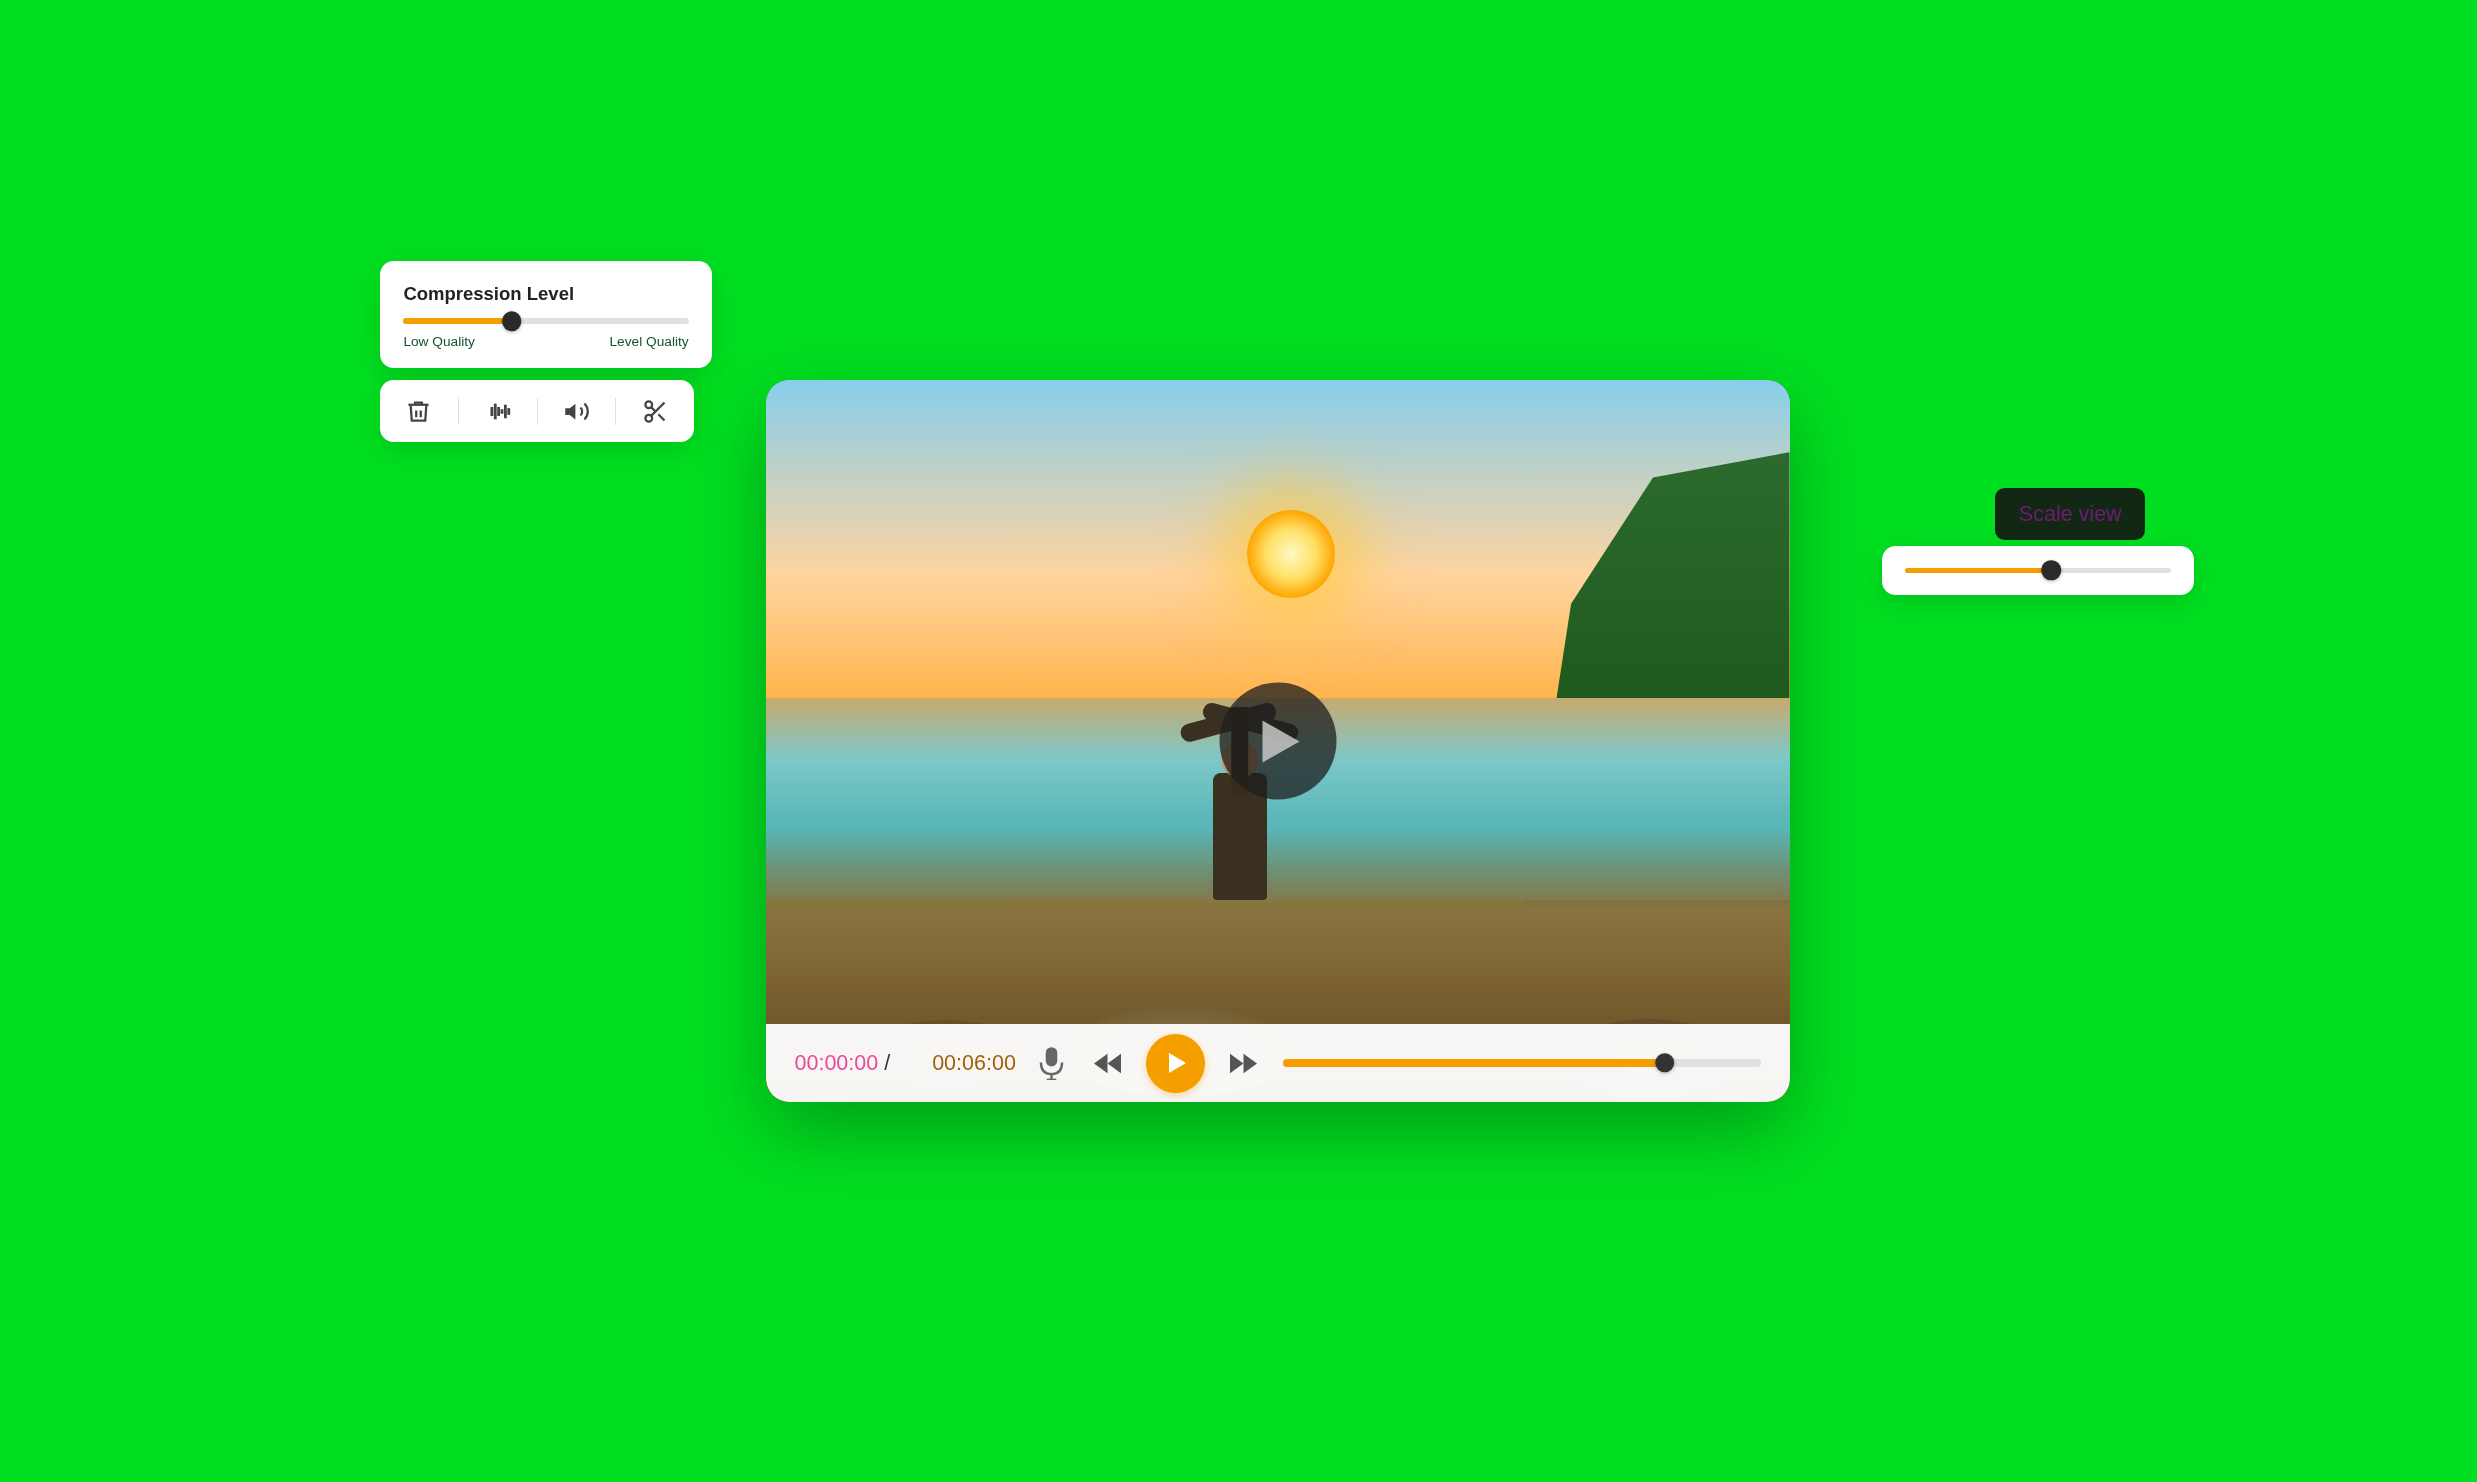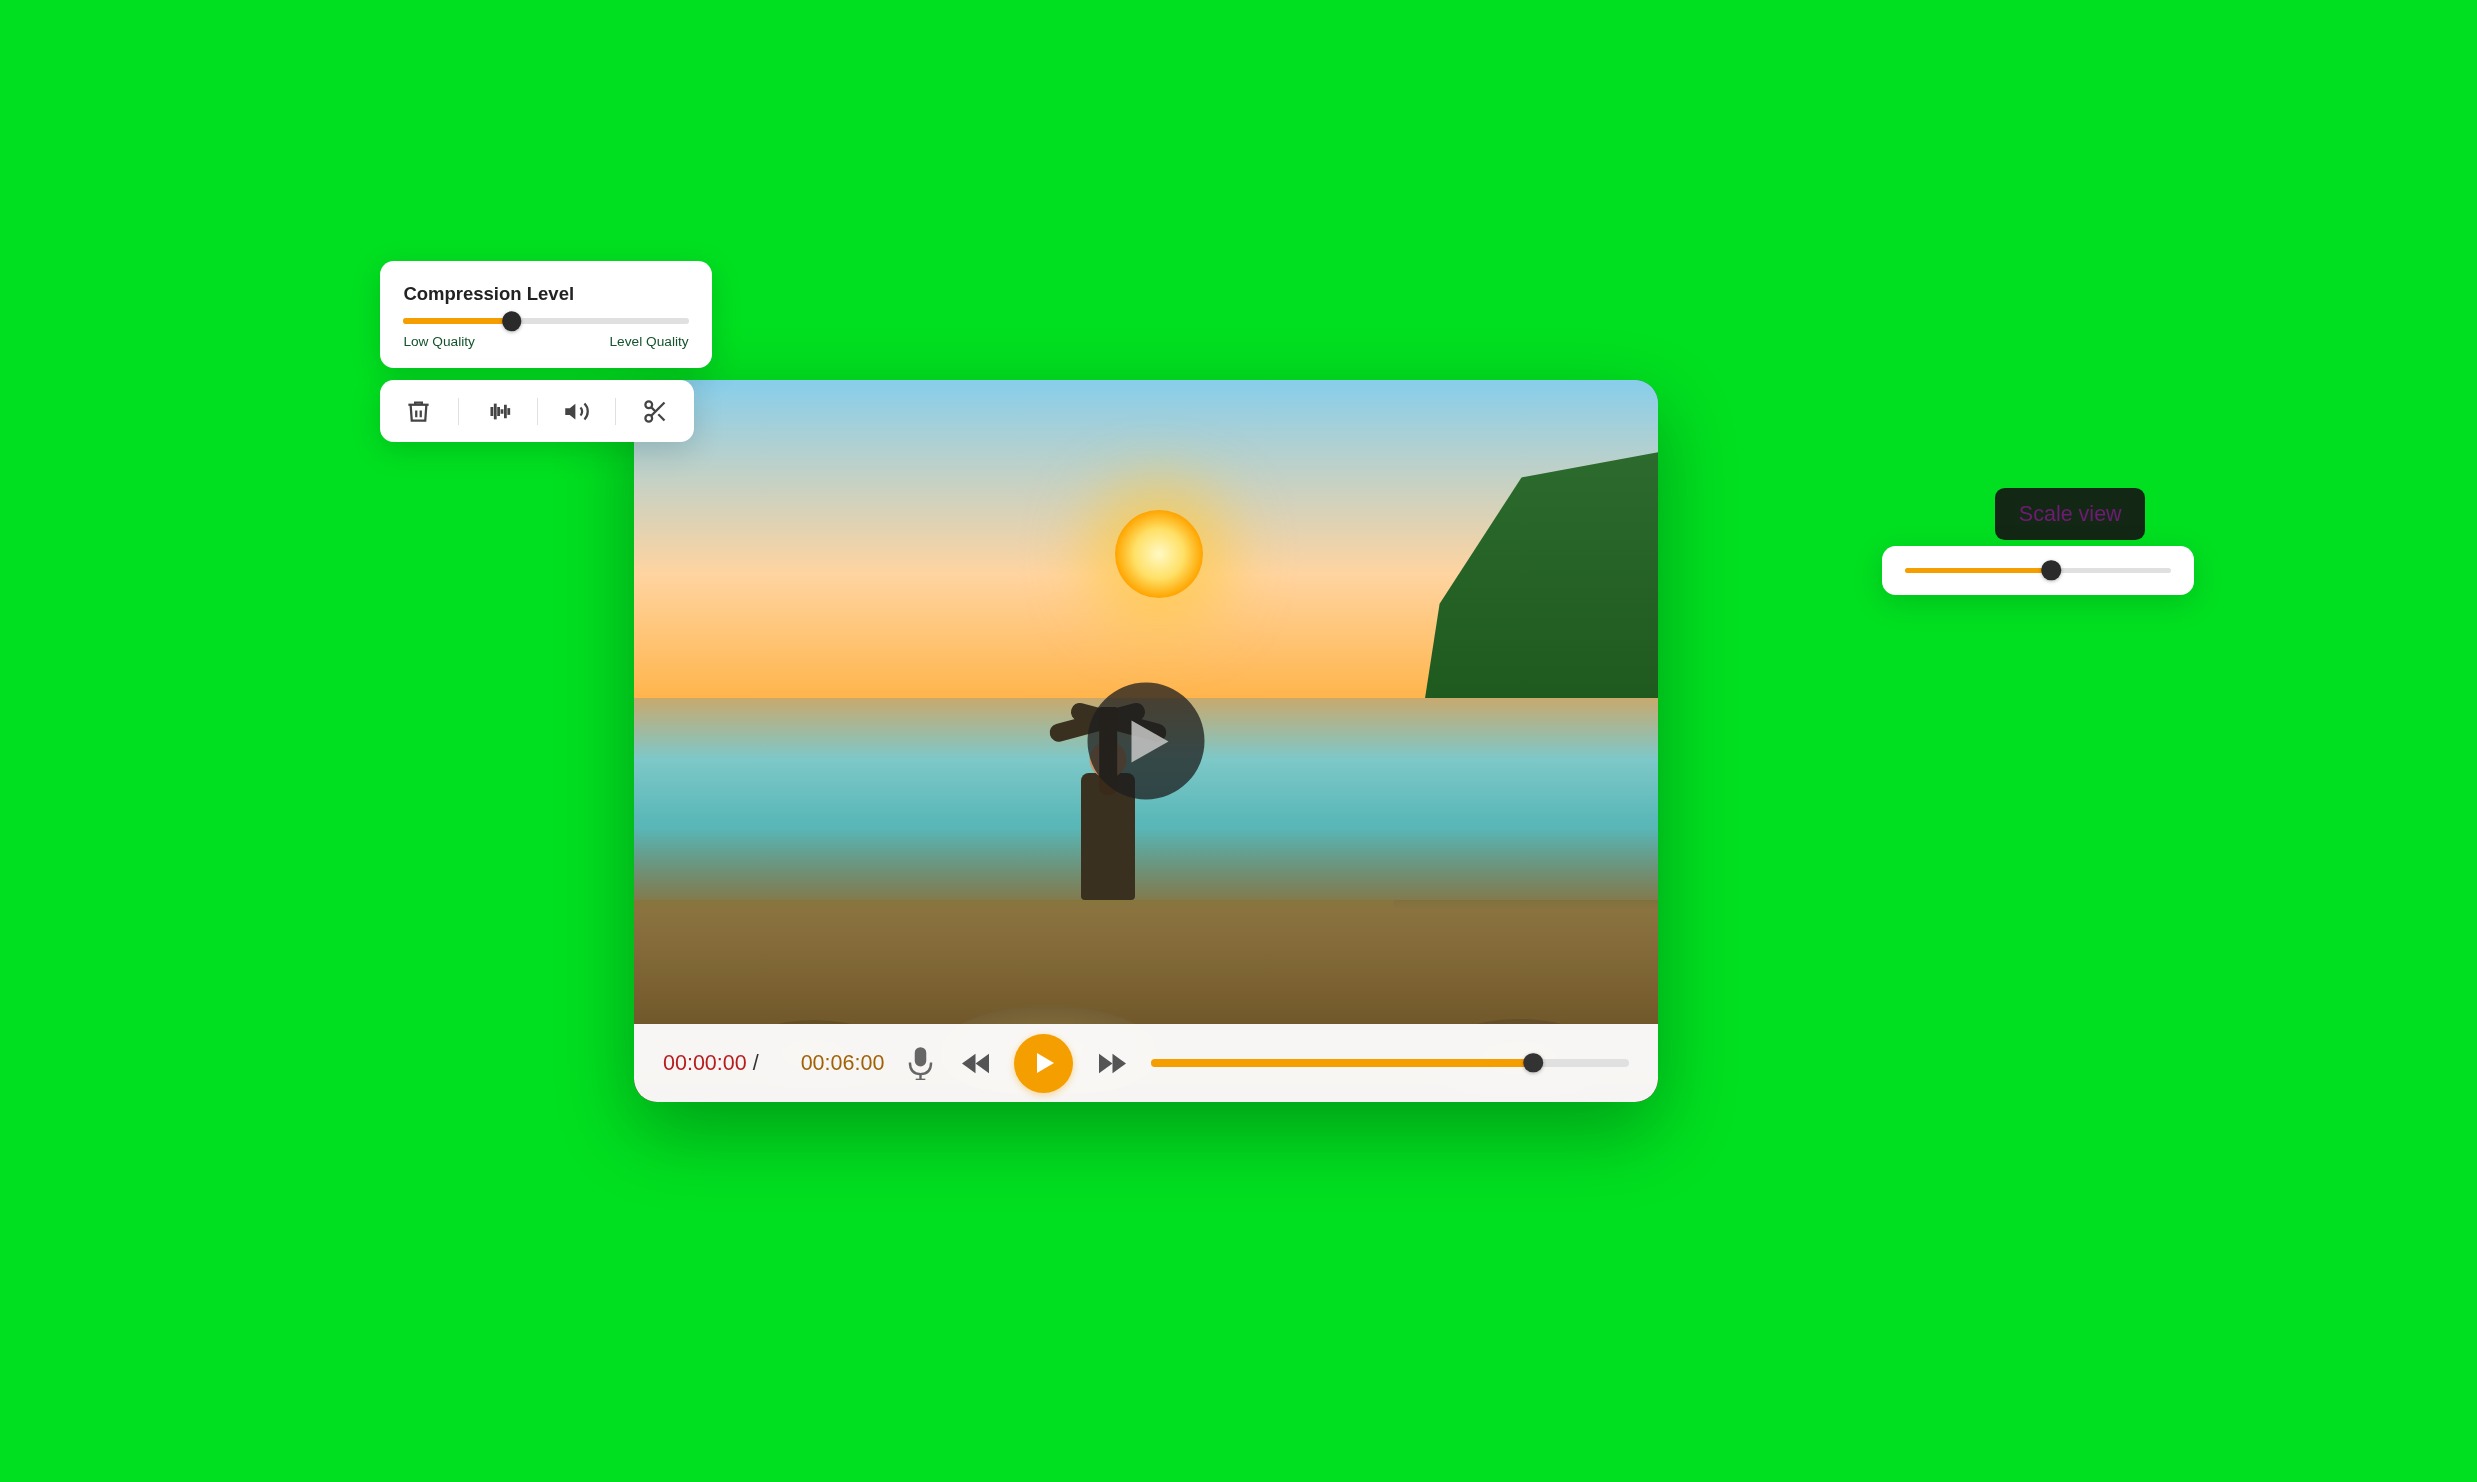--- a/index.html
+++ b/index.html
@@ -14,20 +14,21 @@
       font-family: -apple-system, BlinkMacSystemFont, 'Segoe UI', sans-serif;
       overflow: hidden;
     }
 
     .main-container {
       position: relative;
       width: 1365px;
       height: 1170px;
       display: flex;
       align-items: center;
+      justify-content: center;
     }
 
     
     .video-card {
       position: relative;
       width: 1024px;
       height: 722px;
       border-radius: 23.4px;
       overflow: hidden;
       box-shadow: 0 29px 78px rgba(0,0,0,0.3);
@@ -239,21 +240,21 @@
     }
 
     .time-display {
       font-size: 21.5px;
       font-weight: 500;
       color: #333;
       white-space: nowrap;
     }
 
     .time-current {
-      color: #b91c1c;
+      color: #ec4899;
     }
 
     .time-total {
       color: #a16207;
       margin-left: 36px;
     }
 
     .control-btn {
       background: none;
       border: none;

